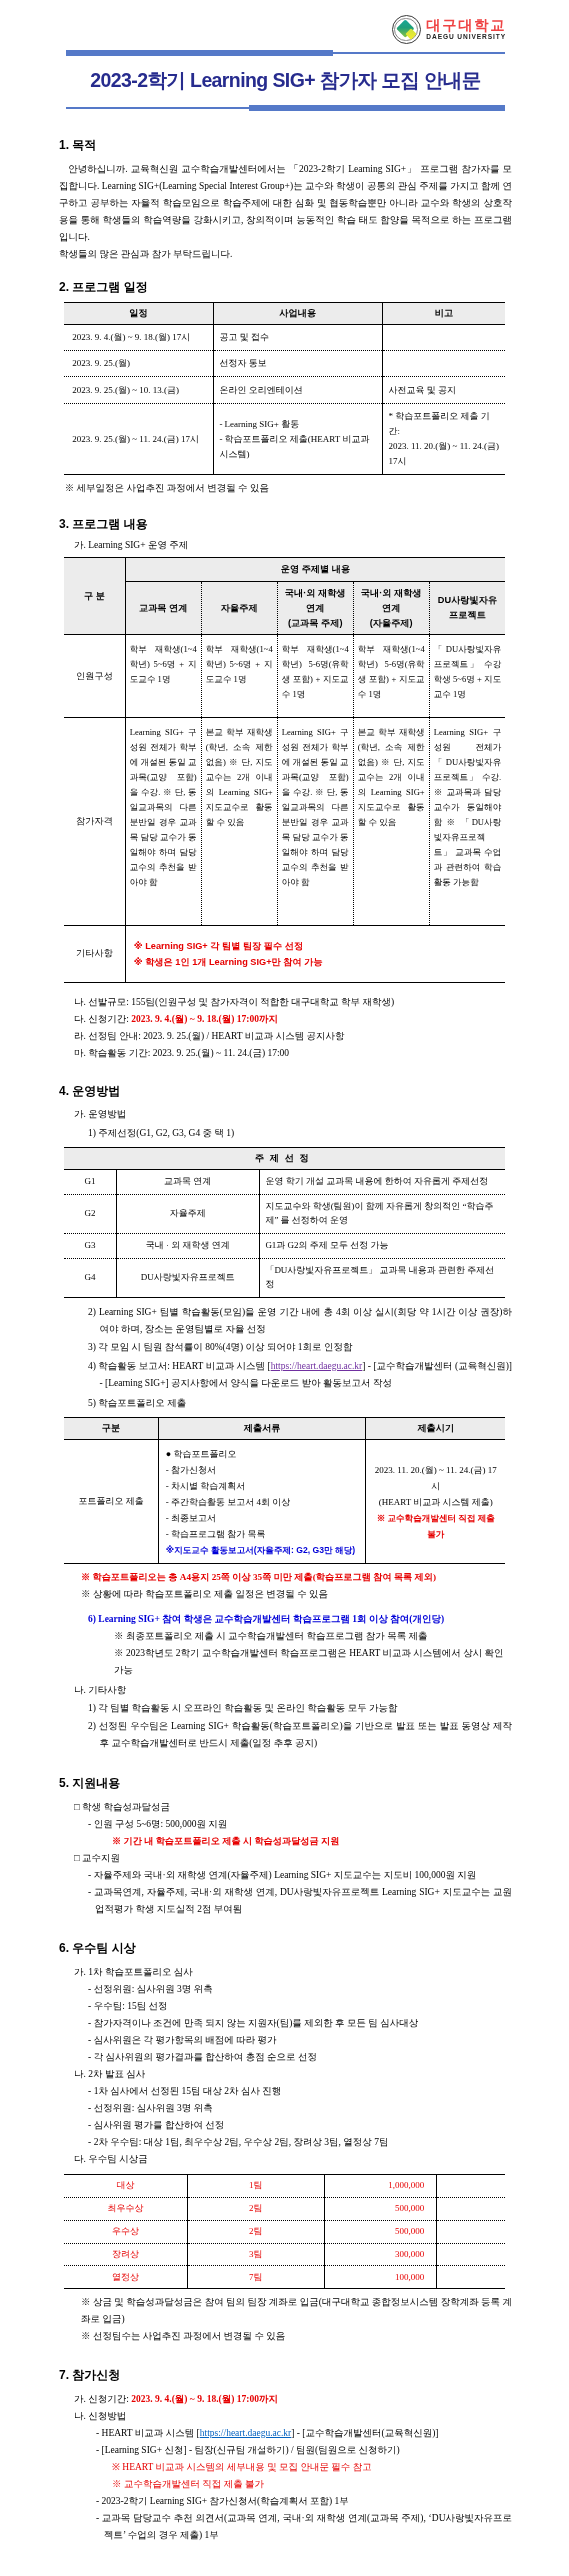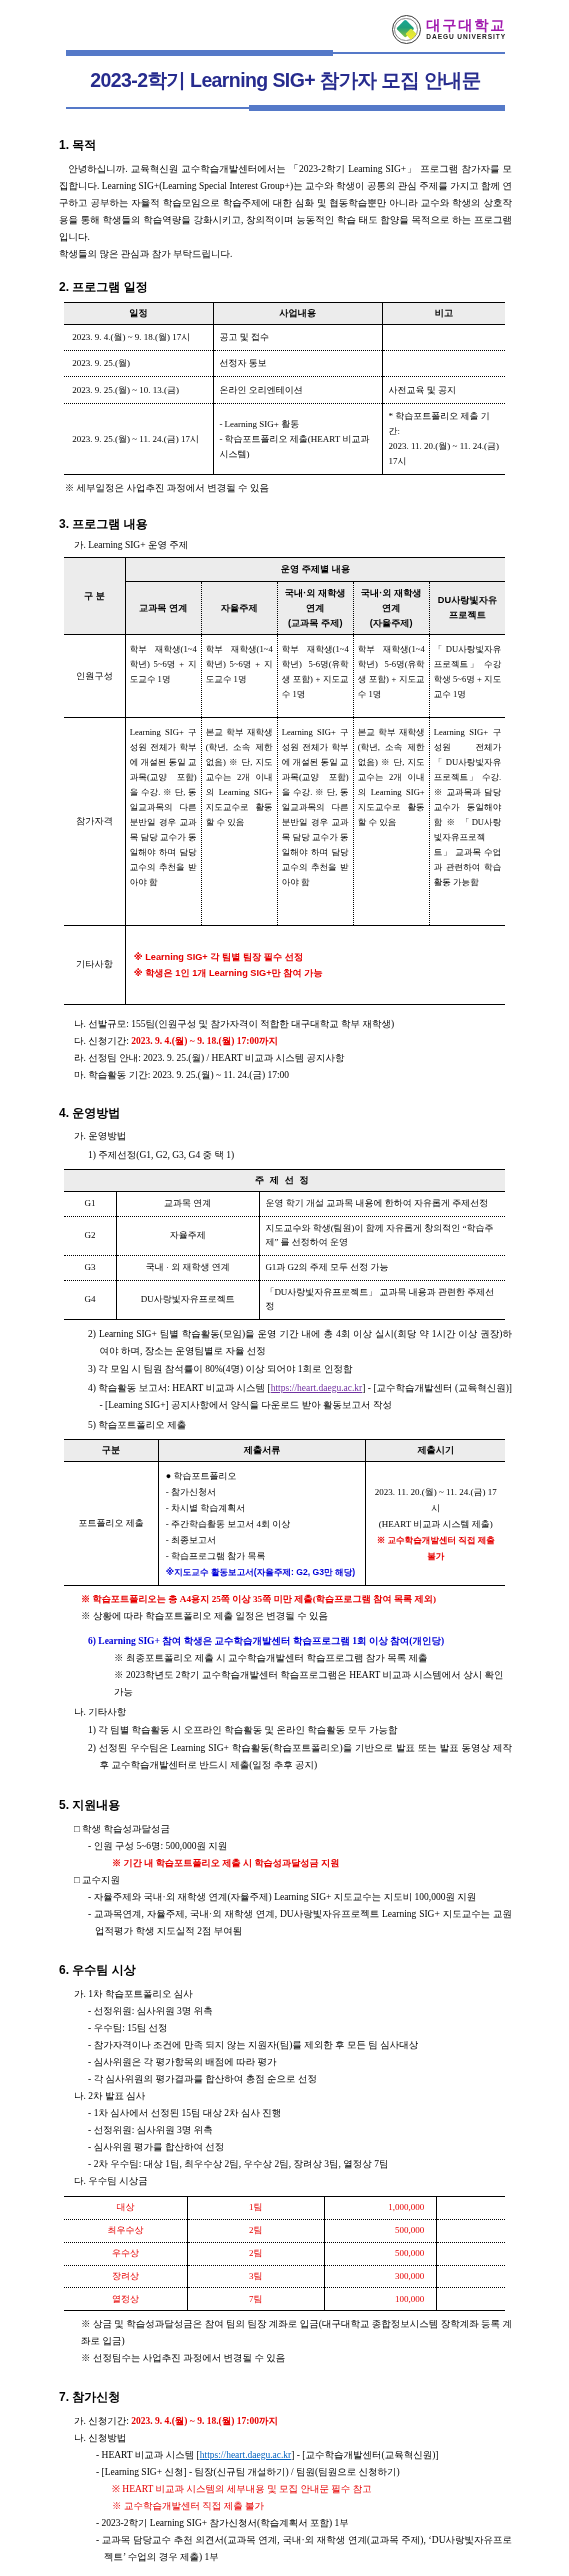--- a/index.html
+++ b/index.html
@@ -10,21 +10,21 @@
   }
   .page{padding:12.6px 57px 17px 59px;}
 
   
   .logo-row{display:flex;justify-content:flex-end;align-items:center;gap:5.7px;height:34px;padding-right:5.7px;}
   .emblem{width:29px;height:29px;border-radius:50%;border:1.7px solid #3a3a3a;position:relative;background:#fff;box-sizing:border-box;}
   .emblem::before{content:"";position:absolute;inset:1.7px;border-radius:50%;border:0.6px solid #888;}
   .emblem-core{position:absolute;left:6.3px;top:6.3px;width:12.6px;height:12.6px;transform:rotate(45deg);background:linear-gradient(135deg,#18a89a 0%,#1f9e7a 45%,#8dc63f 100%);border-radius:1.7px;}
   .emblem-leaf{position:absolute;right:4.6px;bottom:5.2px;width:8px;height:8px;transform:rotate(45deg);background:linear-gradient(135deg,#cde23c 0%,#f4ec2e 100%);border-radius:1.1px;}
   .logo-text{display:flex;flex-direction:column;line-height:1.05;}
-  .logo-kr{font-family:"Liberation Sans","DejaVu Sans",sans-serif;font-weight:bold;font-size:14.3px;letter-spacing:1.7px;color:#a21caf;}
+  .logo-kr{font-family:"Liberation Sans","DejaVu Sans",sans-serif;font-weight:bold;font-size:14.3px;letter-spacing:1.7px;color:#ef4444;}
   .logo-en{font-family:"Liberation Sans","DejaVu Sans",sans-serif;font-weight:bold;font-size:6.6px;letter-spacing:0.9px;color:#222;margin-top:1.7px;}
 
   
   .rule{display:flex;align-items:center;width:439px;margin-left:6.9px;}
   .rule .thick{height:5.7px;background:#5579c8;}
   .rule .thin{height:1.7px;background:#5579c8;}
   .rule1{margin-top:3.4px;}
   .rule1 .thick{width:267px;}
   .rule1 .thin{flex:1;}
   .rule2{margin-top:12.6px;}
@@ -77,21 +77,21 @@
   .t3 th.span{border-bottom:0.6px solid #000;padding:5.2px 2.3px;}
   .t3 th.colh{border-bottom:1.7px double #000;vertical-align:middle;line-height:15px;padding:3.4px 1.1px;}
   .t3 th.colh + th.colh{border-left:0.6px dotted #000;}
   .t3 td.lbl{border-right:0.6px solid #000;text-align:center;vertical-align:middle;font-size:9.2px;padding:2.3px 1.1px;}
   .t3 td.c{vertical-align:top;text-align:justify;font-size:8.6px;line-height:15px;padding:6.9px 4px;}
   .t3 td.c + td.c{border-left:0.6px dotted #000;}
   .t3 tr.r2 td{border-top:0.6px solid #000;}
   .t3 tr.r2 td.c{height:193px;}
   .t3 tr.r1 td.c{height:68px;}
   .t3 tr.r3 td{border-top:0.6px solid #000;}
-  .t3 td.etc{padding:23px 8px;}
+  .t3 td.etc{padding:12px 8px;}
   .t3 .etc div{font-family:"Liberation Sans","DejaVu Sans",sans-serif;font-weight:bold;font-size:9.2px;line-height:16px;color:#e60000;}
 
   
   .t4 th.title{border-bottom:1.7px double #000;letter-spacing:5.7px;}
   .t4 td + td{border-left:0.6px solid #000;}
   .t4 tr + tr td{border-top:0.6px dotted #000;}
   .t4 td{vertical-align:middle;line-height:13.8px;padding:2.9px 4.6px;}
   .t4 td.g,.t4 td.t{text-align:center;}
 
   

